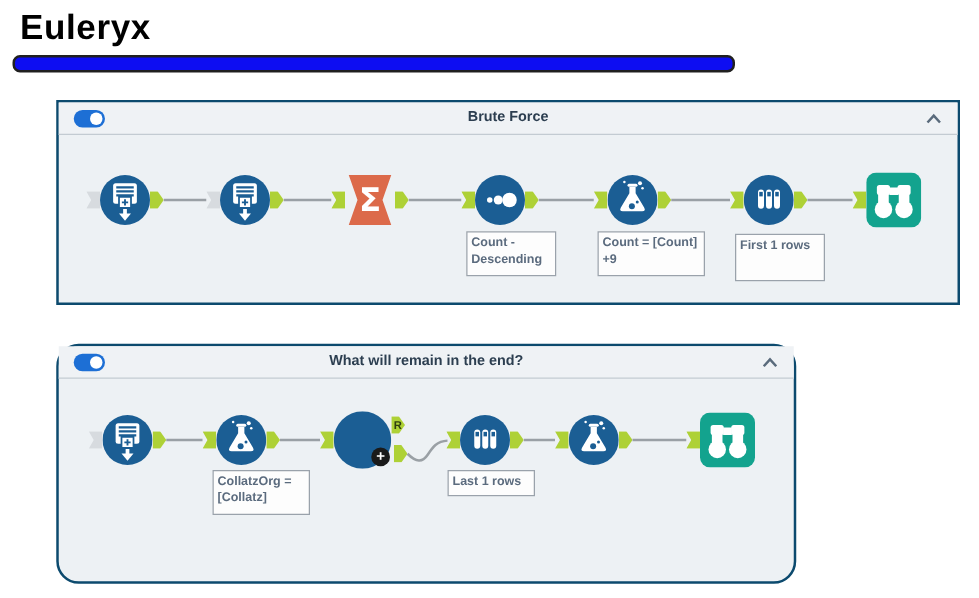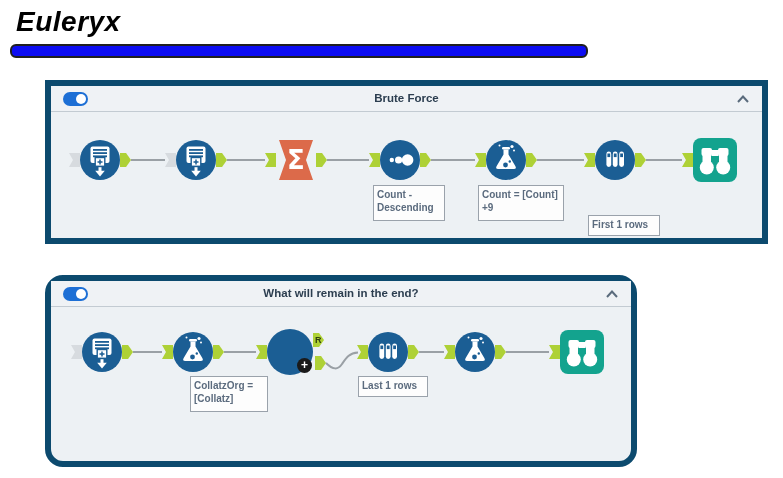--- a/index.html
+++ b/index.html
@@ -1,26 +1,26 @@
 <!DOCTYPE html>
 <html><head>
 <meta charset="utf-8">
 <style>
   * { margin:0; padding:0; box-sizing:border-box; }
   body { background:#ffffff; font-family:"Liberation Sans", sans-serif; }
   #canvas { position:relative; width:783px; height:478px; background:#ffffff; overflow:hidden; }
 
   
-  .logo { position:absolute; left:16px; top:6px; font-size:28px; font-weight:bold; color:#000; letter-spacing:0.5px;font-style:italic; }
+  .logo { position:absolute; left:16px; top:6px; font-size:28px; font-weight:bold; color:#000; letter-spacing:0.5px; }
   .doc-title { position:absolute; left:185px; top:20px; font-size:21px; font-weight:bold; color:#000; }
   .underline-bar { position:absolute; left:10px; top:44px; width:578px; height:14px;
                    background:#0d0df2; border:2px solid #202020; border-radius:6px; }
 
   
-  .container { position:absolute; border:6px solid #0c4a6e; background:#edf1f4; }
+  .container { position:absolute; border:2px solid #0c4a6e; background:#edf1f4; }
   .container-header { position:absolute; left:0; top:0; right:0; height:26px; background:#eff2f5;
                       border-bottom:1px solid #c3cbd2; }
   .container-title { position:absolute; left:0; right:0; top:6px; text-align:center;
                      font-size:11.5px; font-weight:bold; color:#2c3e50; }
   .toggle { position:absolute; left:12px; top:6px; width:25px; height:14px; border-radius:7px; background:#1d6fd5; }
   .toggle .knob { position:absolute; right:2px; top:2px; width:10px; height:10px; border-radius:50%; background:#ffffff; }
   .collapse-btn { position:absolute; right:12px; top:8px; width:14px; height:10px; }
 
   
   .tool { position:absolute; }
@@ -177,21 +177,21 @@
       <rect x="26" y="14" width="8.5" height="13" fill="#fff"></rect>
       <circle cx="13.8" cy="29.5" r="7" fill="#fff"></circle>
       <circle cx="30.2" cy="29.5" r="7" fill="#fff"></circle>
     </svg>
   </div>
 
   <div class="annotation" style="left:373px;top:185px;width:72px;height:36px;">Count -
 Descending</div>
   <div class="annotation" style="left:478px;top:185px;width:86px;height:36px;">Count = [Count]
 +9</div>
-  <div class="annotation" style="left:588px;top:187px;width:72px;height:21px;margin-top:28px;">First 1 rows</div>
+  <div class="annotation" style="left:588px;top:187px;width:72px;height:38px;">First 1 rows</div>
 
   <div class="anchor anchor-in anchor-gray" style="left:71px;top:345px;"></div>
   <div class="anchor anchor-out" style="left:122px;top:345px;"></div>
   <div class="anchor anchor-in" style="left:162px;top:345px;"></div>
   <div class="anchor anchor-out" style="left:213px;top:345px;"></div>
   <div class="anchor anchor-in" style="left:256px;top:345px;"></div>
   <div class="anchor anchor-out" style="left:313px;top:333px;">
     <span class="anchor-label">R</span>
   </div>
   <div class="anchor anchor-out" style="left:315px;top:356px;"></div>
@@ -266,17 +266,17 @@
       <rect x="8.5" y="10" width="10.5" height="8" rx="2" fill="#fff"></rect>
       <rect x="25" y="10" width="10.5" height="8" rx="2" fill="#fff"></rect>
       <rect x="18.5" y="12" width="7" height="6" fill="#fff"></rect>
       <rect x="9.5" y="14" width="8.5" height="13" fill="#fff"></rect>
       <rect x="26" y="14" width="8.5" height="13" fill="#fff"></rect>
       <circle cx="13.8" cy="29.5" r="7" fill="#fff"></circle>
       <circle cx="30.2" cy="29.5" r="7" fill="#fff"></circle>
     </svg>
   </div>
 
-  <div class="annotation" style="left:170px;top:376px;width:78px;height:36px;margin-left:20px;">CollatzOrg =
+  <div class="annotation" style="left:170px;top:376px;width:78px;height:36px;">CollatzOrg =
 [Collatz]</div>
   <div class="annotation" style="left:358px;top:376px;width:70px;height:21px;">Last 1 rows</div>
 
 </div>
 
 </body></html>

